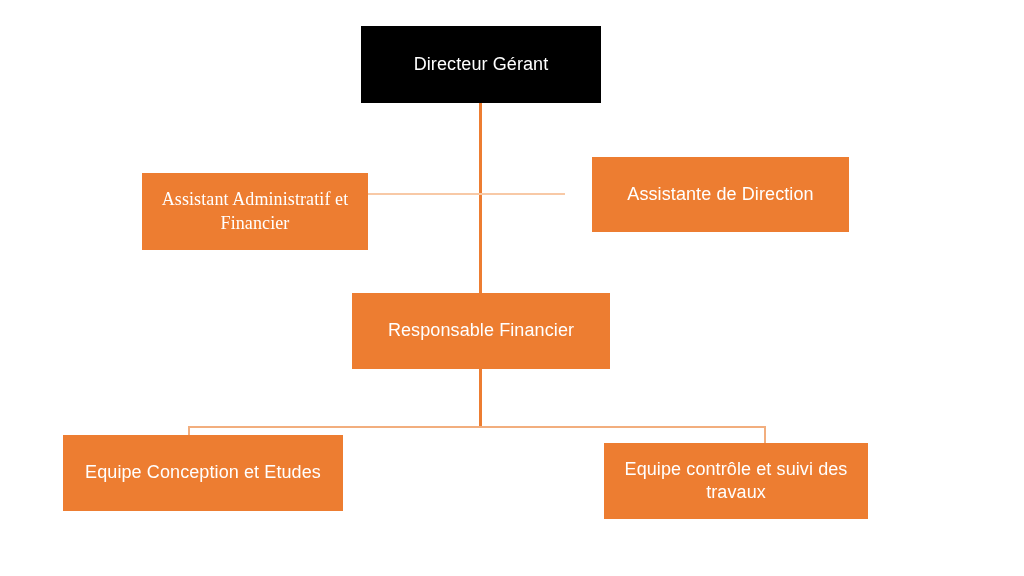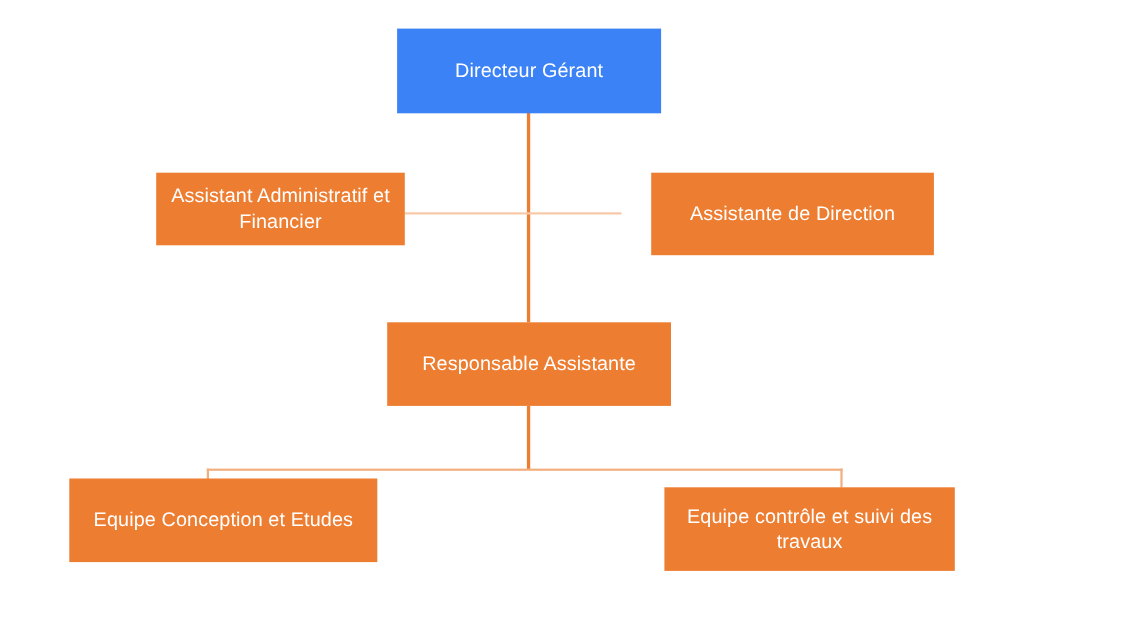--- a/index.html
+++ b/index.html
@@ -34,21 +34,21 @@
     line-height: 1.28;
     padding: 0 8px;
     box-sizing: border-box;
     letter-spacing: 0.1px;
   }
   .node span {
     display: block;
     width: 100%;
   }
   .node-root {
-    background: #3b82f6;
+    background: #000000;
   }
   .node-orange {
     background: #ED7D31;
   }
 </style>
 </head>
 <body>
 
 <div id="chart-canvas">
 
@@ -61,30 +61,30 @@
   <div class="connector" style="left:188px; top:426px; width:578px; height:2px; background:#F2AE7E;"></div>
 
   <div class="connector" style="left:188px; top:426px; width:2px; height:17px; background:#F2AE7E;"></div>
 
   <div class="connector" style="left:764px; top:426px; width:2px; height:17px; background:#F2AE7E;"></div>
 
   <div class="node node-root" style="left:361px; top:26px; width:240px; height:77px;">
     <span>Directeur Gérant</span>
   </div>
 
-  <div class="node node-orange" style="left:142px; top:157px; width:226px; height:66px;">
+  <div class="node node-orange" style="left:142px; top:173px; width:226px; height:77px;font-family:Liberation Serif, serif;">
     <span>Assistant Administratif et Financier</span>
   </div>
 
   <div class="node node-orange" style="left:592px; top:157px; width:257px; height:75px;">
     <span>Assistante de Direction</span>
   </div>
 
   <div class="node node-orange" style="left:352px; top:293px; width:258px; height:76px;">
-    <span>Responsable Assistante</span>
+    <span>Responsable Financier</span>
   </div>
 
   <div class="node node-orange" style="left:63px; top:435px; width:280px; height:76px;">
     <span>Equipe Conception et Etudes</span>
   </div>
 
   <div class="node node-orange" style="left:604px; top:443px; width:264px; height:76px;">
     <span>Equipe contrôle et suivi des travaux</span>
   </div>
 

